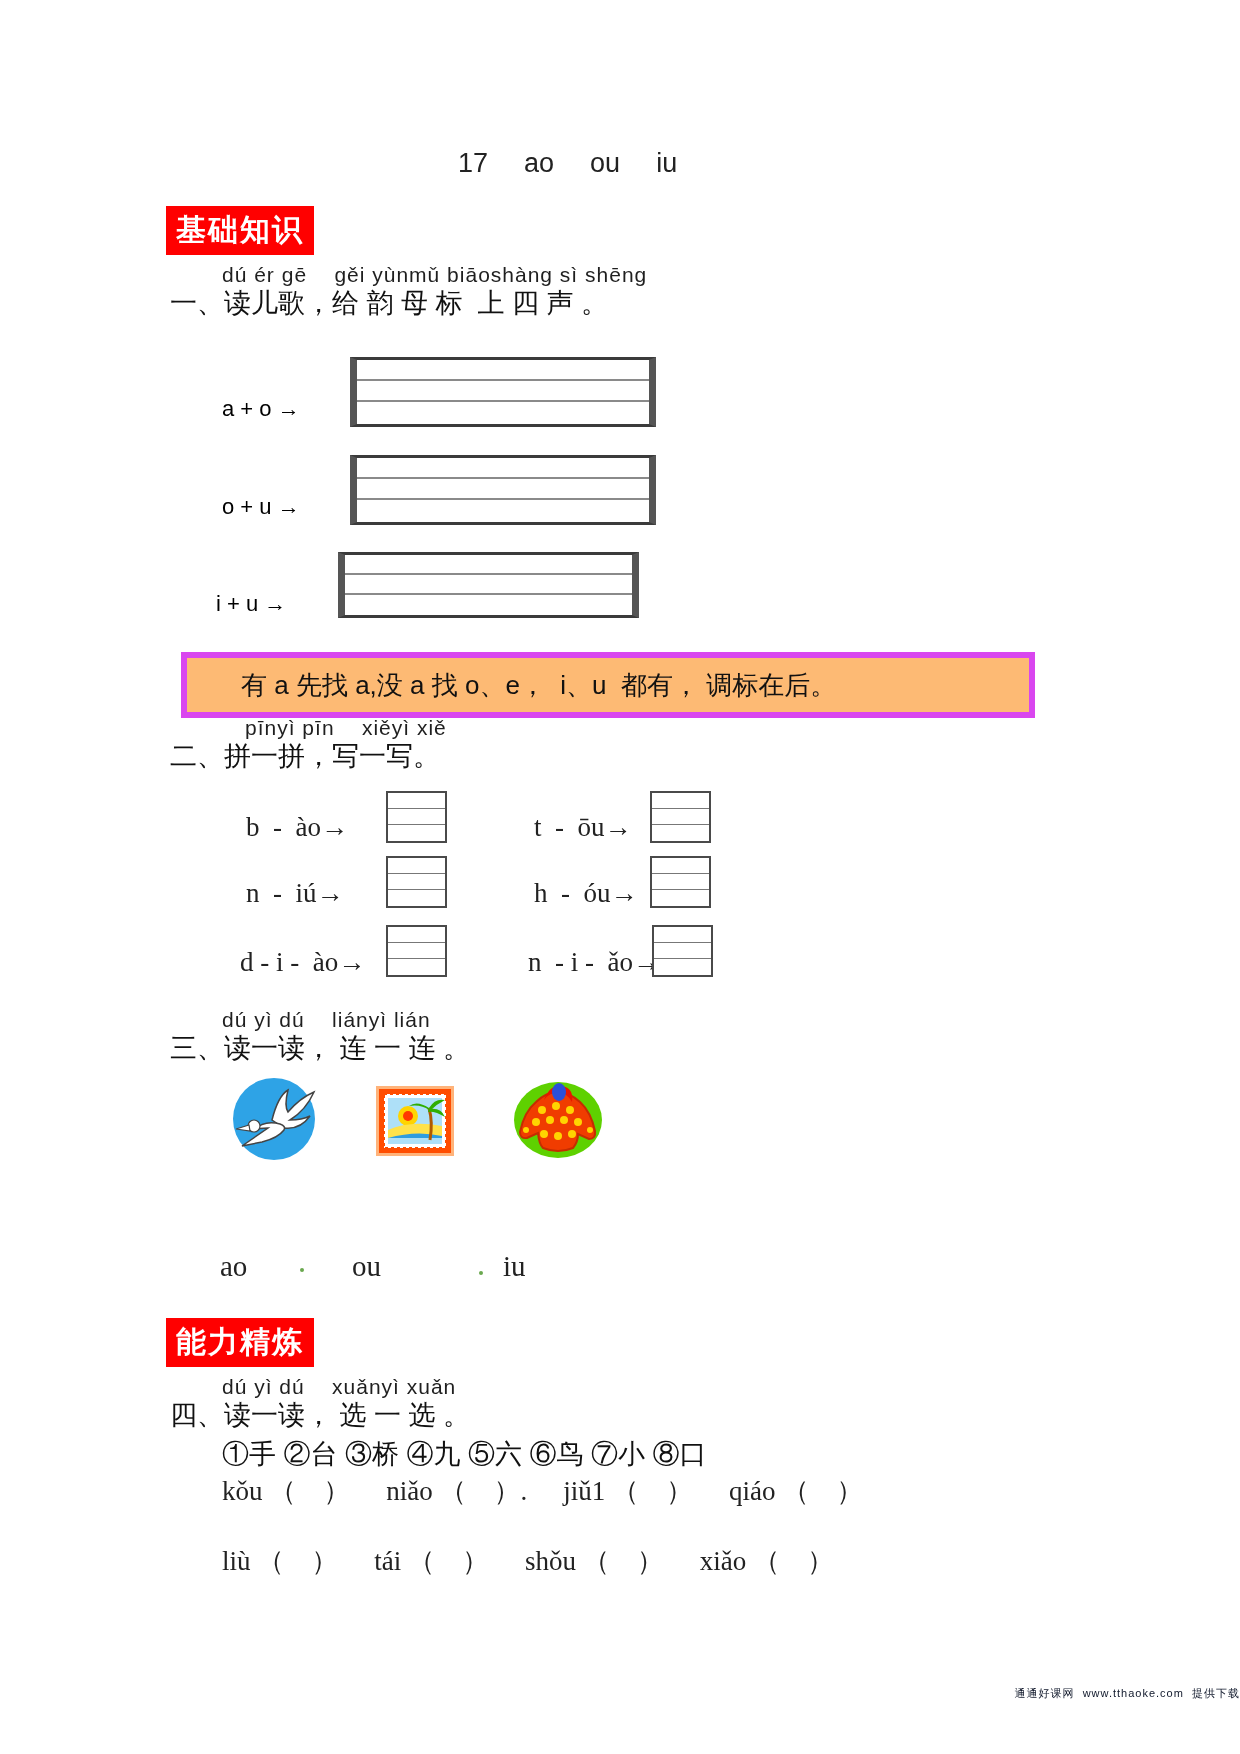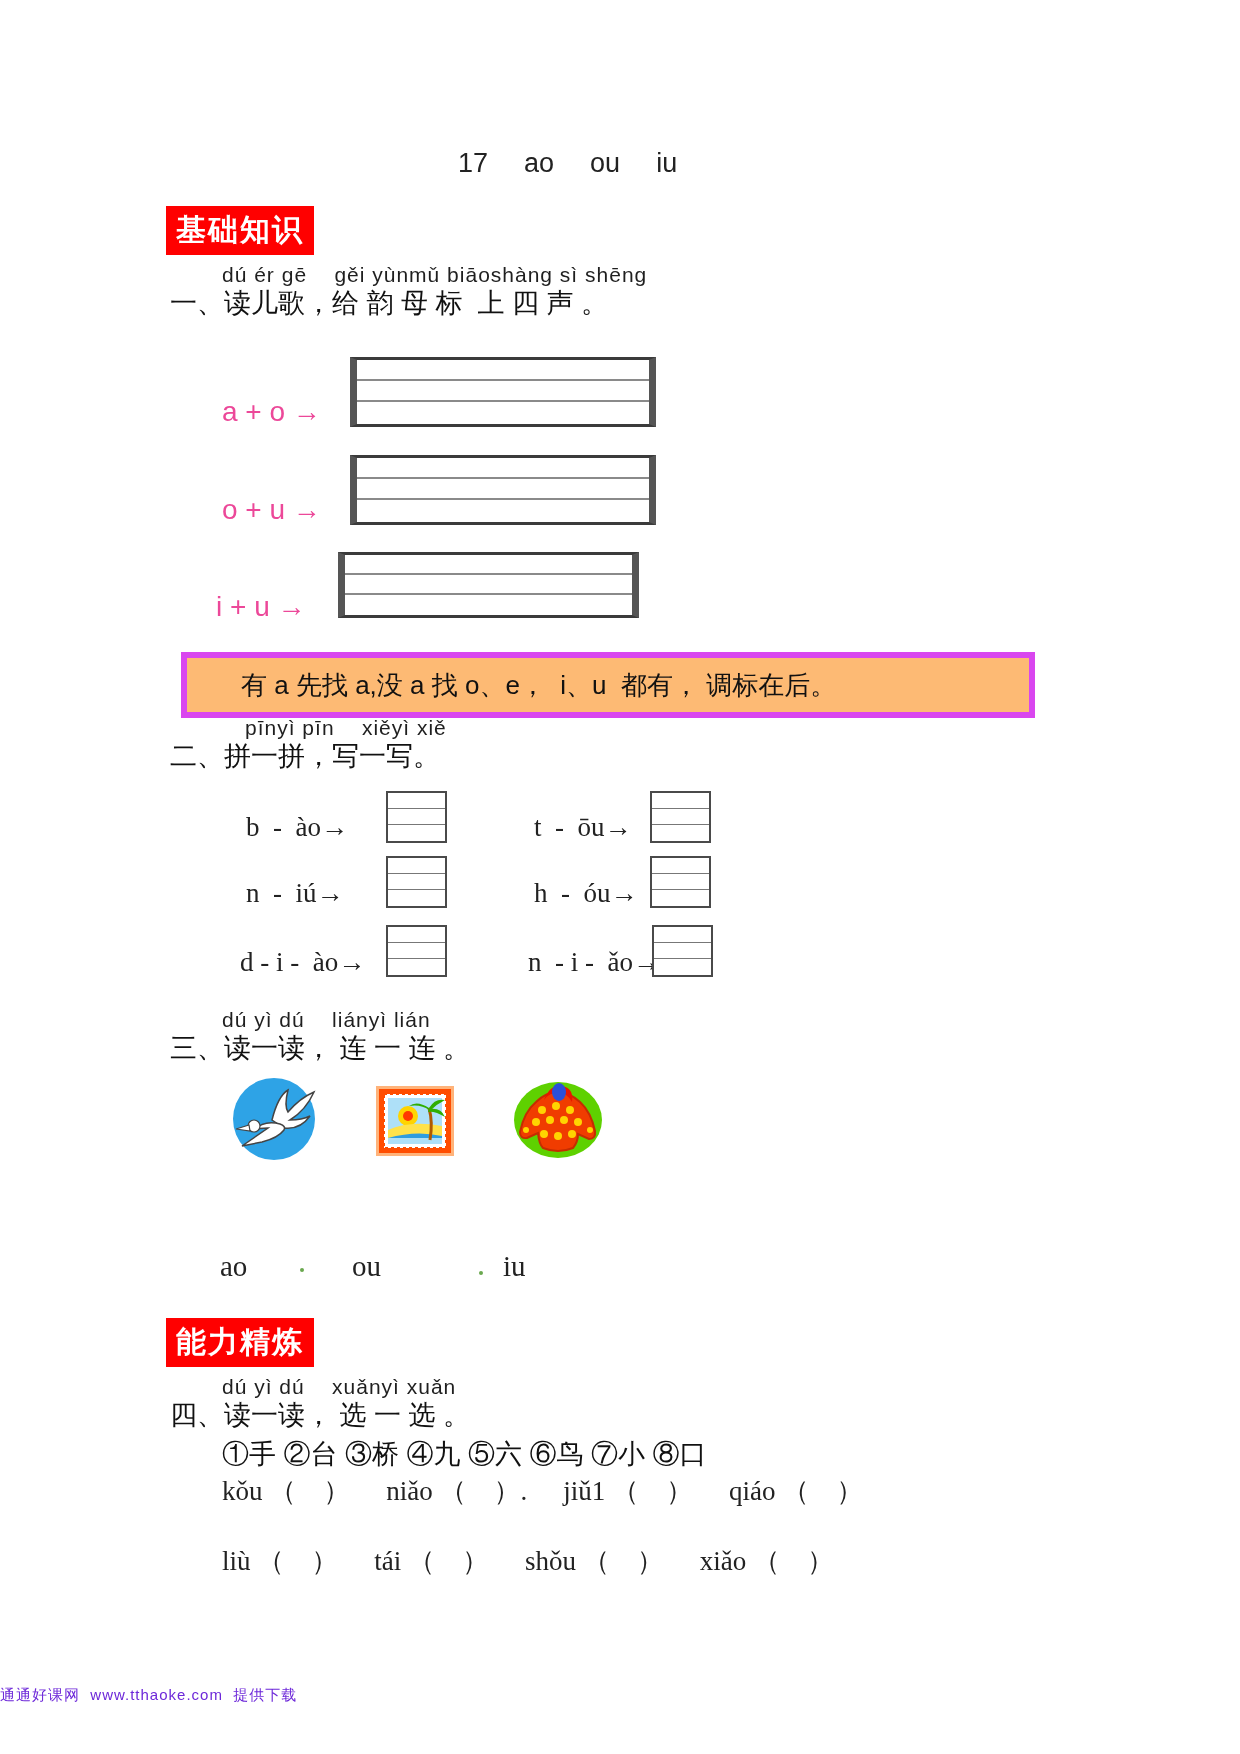--- a/index.html
+++ b/index.html
@@ -8,32 +8,32 @@
   .abs{position:absolute;}
   .pre{white-space:pre;}
   .title-row{display:flex;align-items:baseline;font-size:27px;color:#222;}
   .badge{background:#ff0000;color:#ffffff;font-weight:bold;font-size:30px;
          padding:4px 10px;letter-spacing:2px;}
   .pinyin{font-size:21px;letter-spacing:1px;color:#1f1f1f;}
   .heading{font-size:27px;color:#111;}
   .stave{background:#fff;border-top:3px solid #3b3b3b;border-bottom:3px solid #3b3b3b;
          border-left:7px solid #555;border-right:7px solid #555;}
   .stave .ln{position:absolute;left:0;right:0;height:2px;background:#8a8a8a;}
-  .stave-label{font-size:28px;color:#ec4899;}
+  .stave-label{font-size:22px;color:#000000;}
   .tipbox{border:6px solid #d946ef;background:#fdba74;display:flex;align-items:center;margin-left:13px;}
   .tiptext{font-size:26px;padding-left:54px;color:#111;}
   .serif{font-family:"Liberation Serif",serif;}
   .mini-grid{position:absolute;background:#fff;border:2px solid #4a4a4a;}
   .mini-grid .ln{position:absolute;left:0;right:0;height:1px;background:#777;}
   .formula-row{display:flex;align-items:baseline;font-size:27px;color:#222;}
   .answers{font-size:29px;color:#222;}
   .speck{position:absolute;width:4px;height:4px;border-radius:2px;background:#6aa84f;}
   .options-line{font-size:27px;color:#111;}
   .fill-row{display:flex;gap:36px;font-size:27px;color:#222;}
-  .footer{width:100%;text-align:left;font-size:15px;color:#6d28d9;letter-spacing:1px;}
+  .footer{width:100%;text-align:right;font-size:11px;color:#0f172a;letter-spacing:1px;}
 </style>
 </head>
 <body>
 
 <div class="page">
 
   <div class="abs title-row" style="left:458px;top:148px;gap:36px;">
     <span>17</span>
     <span>ao</span>
     <span>ou</span>

